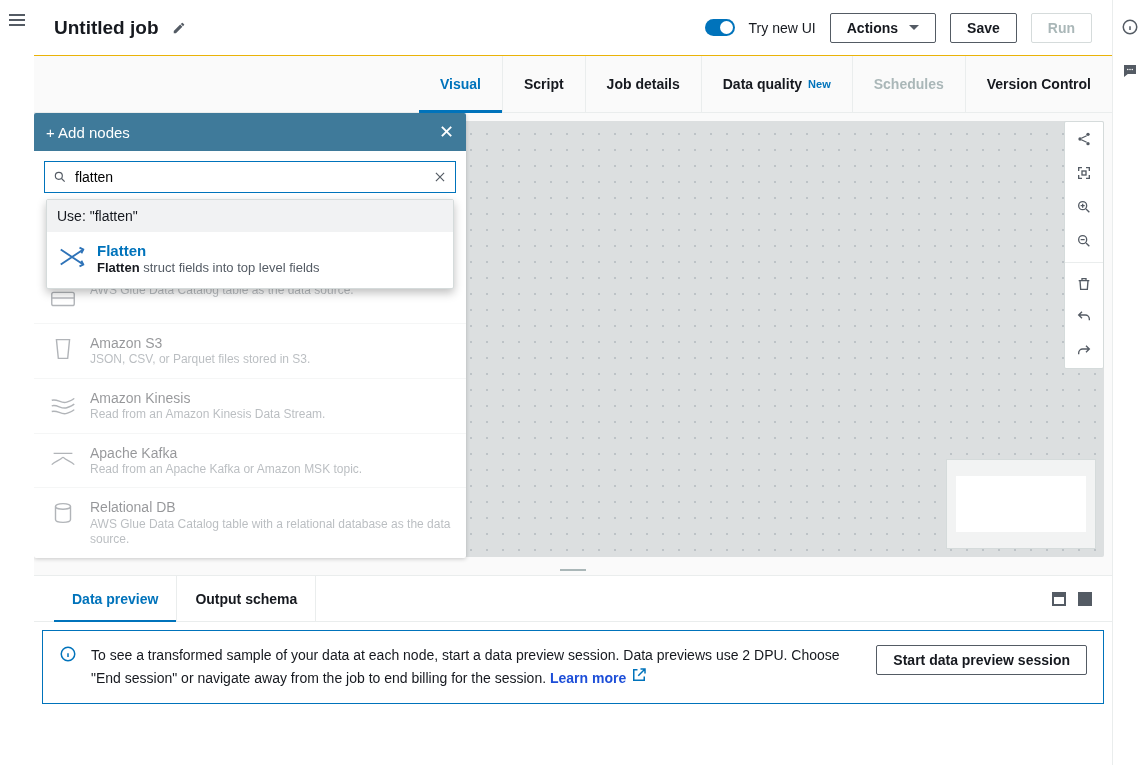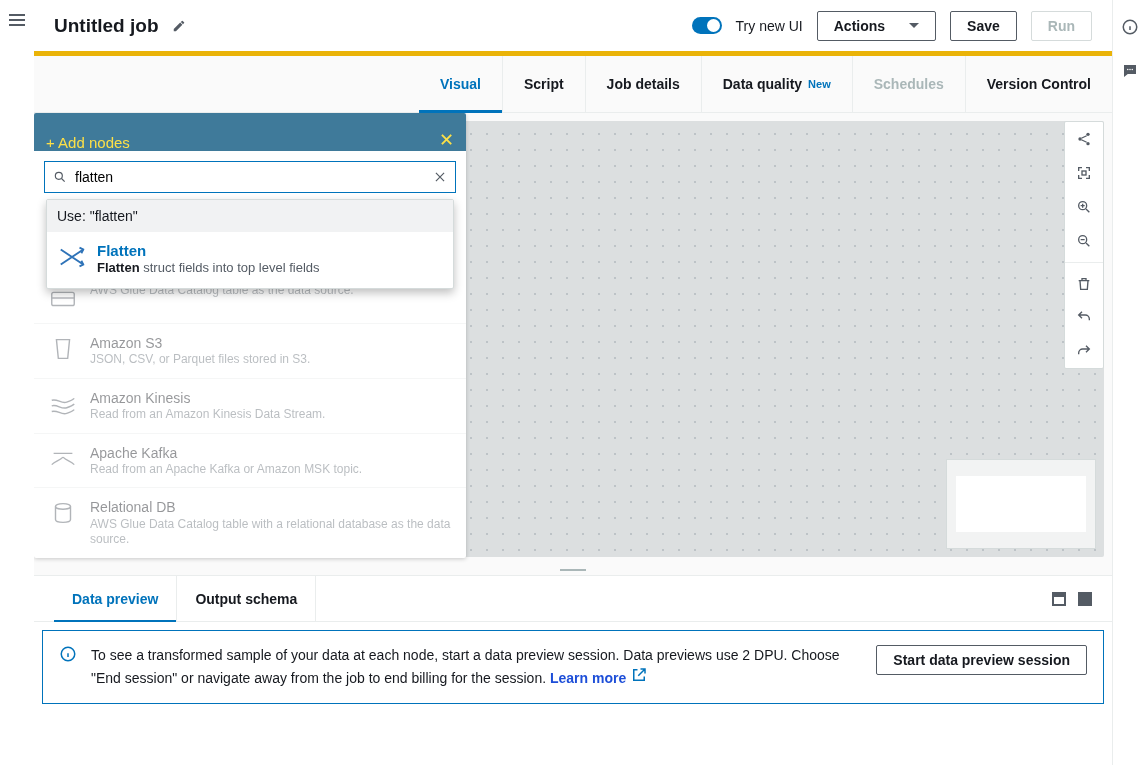--- a/index.html
+++ b/index.html
@@ -10,28 +10,28 @@
   .hamburger-col { width: 34px; border-right: 1px solid #fff; display: flex; justify-content: center; padding-top: 14px; }
   .hamburger { width: 16px; height: 12px; display: flex; flex-direction: column; justify-content: space-between; cursor: pointer; }
   .hamburger span { display: block; height: 2px; background: #545b64; }
 
   .main-col { flex: 1; display: flex; flex-direction: column; min-width: 0; }
 
   .right-rail { width: 35px; border-left: 1px solid #eaeded; display: flex; flex-direction: column; align-items: center; gap: 26px; padding-top: 18px; color: #545b64; }
   .rail-icon { width: 18px; height: 18px; }
 
   
-  .header { height: 56px; border-bottom: 5px solid #eab308; display: flex; align-items: center; padding: 0 20px 0 20px; gap: 14px; }
+  .header { height: 56px; border-bottom: 1px solid #eab308; display: flex; align-items: center; padding: 0 20px 0 20px; gap: 14px; }
   .job-title { font-size: 19px; font-weight: 700; }
   .edit-icon { width: 14px; height: 14px; fill: #545b64; cursor: pointer; }
   .header-spacer { flex: 1; }
   .toggle { display: flex; align-items: center; gap: 14px; font-size: 14px; color: #16191f; }
   .switch { width: 30px; height: 17px; background: #0073bb; border-radius: 10px; position: relative; }
   .switch::after { content: ""; position: absolute; left: 15px; top: 2px; width: 13px; height: 13px; background: #fff; border-radius: 50%; }
-  .btn { height: 30px; border: 1px solid #545b64; border-radius: 2px; background: #fff; padding: 0 16px; font-size: 14px; font-weight: 700; color: #16191f; display: inline-flex; align-items: center; gap: 24px; cursor: pointer; }
+  .btn { height: 30px; border: 1px solid #545b64; border-radius: 2px; background: #fff; padding: 0 16px; font-size: 14px; font-weight: 700; color: #16191f; display: inline-flex; align-items: center; gap: 11px; cursor: pointer; }
   .btn.disabled { color: #aab7b8; border-color: #d5dbdb; cursor: not-allowed; }
   .chevron-down { width: 0; height: 0; border-left: 5px solid transparent; border-right: 5px solid transparent; border-top: 5px solid #545b64; }
 
   
   .tabbar { height: 57px; background: #fafafa; border-bottom: 1px solid #eaeded; display: flex; align-items: center; padding-left: 18px; font-size: 14px; font-weight: 700; position: relative; justify-content: flex-end; }
   .tab { padding: 0 21px; height: 100%; display: flex; align-items: center; border-right: 1px solid #eaeded; cursor: pointer; gap: 6px; }
   .tab.active { color: #0073bb; position: relative; }
   .tab.active::after { content: ""; position: absolute; left: 0; right: 0; bottom: -1px; height: 3px; background: #0073bb; }
   .tab.disabled { color: #aab7b8; cursor: default; }
   .badge-new { color: #0073bb; font-size: 11px; font-weight: 700; }
@@ -46,21 +46,21 @@
 
   
   .canvas-tools { position: absolute; top: 8px; right: 8px; width: 40px; background: #fff; border: 1px solid #d5dbdb; border-radius: 2px; display: flex; flex-direction: column; }
   .ctool { height: 34px; display: flex; align-items: center; justify-content: center; cursor: pointer; }
   .ctool.sep { border-top: 1px solid #eaeded; margin-top: 4px; padding-top: 4px; height: 38px; }
   .mini-map { position: absolute; bottom: 16px; right: 16px; width: 150px; height: 90px; background: #f2f3f3; border: 1px solid #d5dbdb; display: flex; align-items: center; justify-content: center; }
   .mini-map-inner { width: 130px; height: 56px; background: #fff; }
 
   
   .panel { position: absolute; top: 0; left: 0; width: 432px; background: #fff; border-radius: 2px; box-shadow: 0 1px 4px rgba(0,0,0,0.2); display: flex; flex-direction: column; z-index: 10; }
-  .panel-hdr { height: 38px; background: #3f7a9a; color: #fde047; display: flex; align-items: flex-end; padding: 0 12px; font-size: 15px; font-weight: 400; justify-content: space-between; border-radius: 2px 2px 0 0; }
+  .panel-hdr { height: 38px; background: #3f7a9a; color: #ffffff; display: flex; align-items: center; padding: 0 12px; font-size: 15px; font-weight: 400; justify-content: space-between; border-radius: 2px 2px 0 0; }
   .panel-hdr-close { font-size: 18px; cursor: pointer; }
 
   .searchbox { margin: 10px 10px 6px 10px; height: 32px; border: 1px solid #0073bb; display: flex; align-items: center; padding: 0 8px; gap: 8px; }
   .searchbox input { border: none; outline: none; flex: 1; font-size: 14px; }
   .search-clear { width: 14px; height: 14px; fill: #545b64; cursor: pointer; }
   .loupe { width: 14px; height: 14px; fill: #545b64; }
 
   .dropdown { position: absolute; top: 86px; left: 12px; width: 408px; background: #fff; border: 1px solid #d5dbdb; border-radius: 2px; box-shadow: 0 4px 10px rgba(0,0,0,0.25); z-index: 30; }
   .dd-hint { padding: 8px 10px; background: #f1f2f3; color: #16191f; font-size: 14px; }
   .dd-item { display: flex; gap: 10px; padding: 10px 10px 12px 10px; align-items: flex-start; cursor: pointer; }

